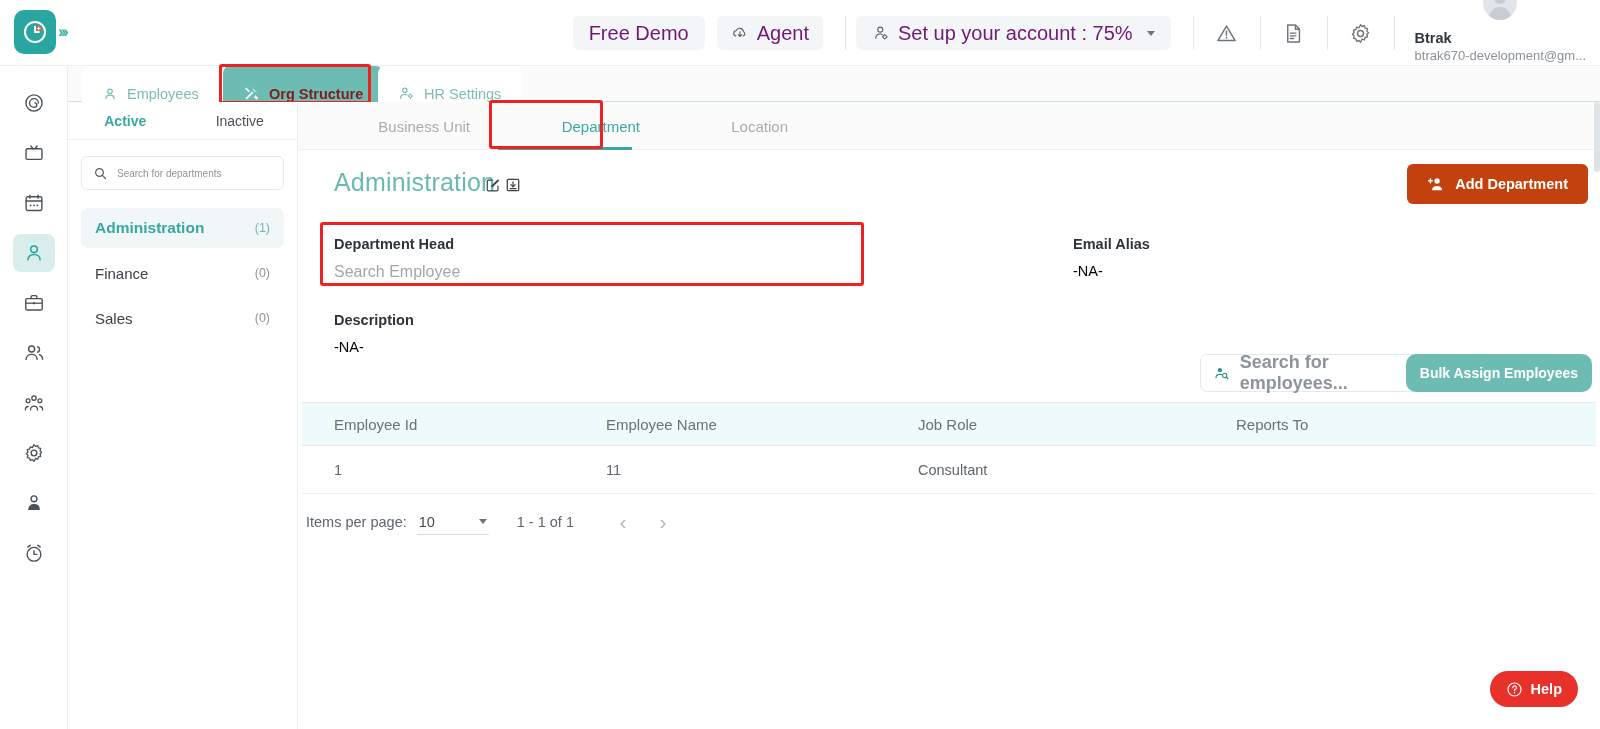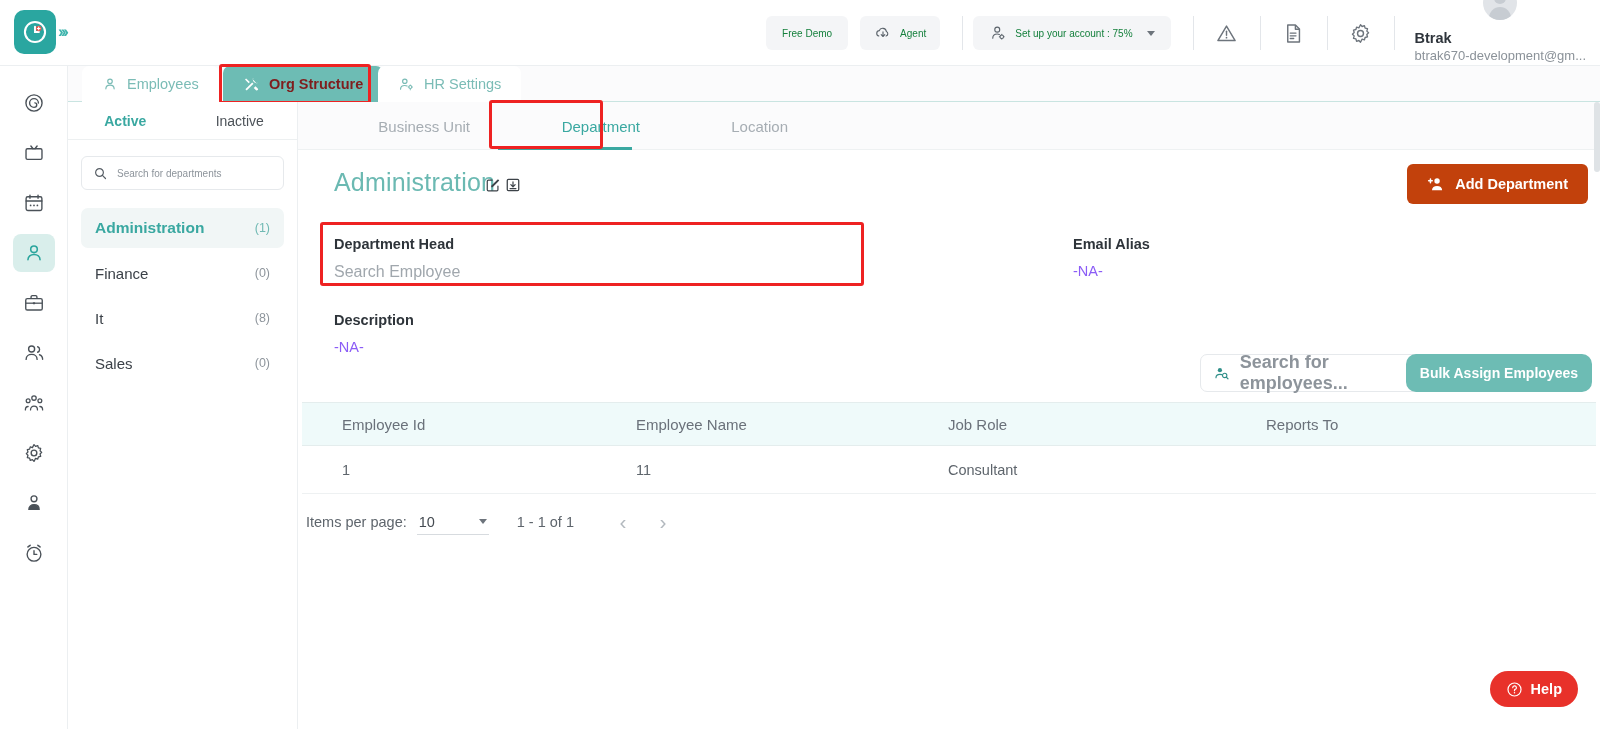--- a/index.html
+++ b/index.html
@@ -27,21 +27,21 @@
     position: absolute; left: 58px; top: 22px;
     color: #3fb5ad; font-size: 17px; letter-spacing: -3px; font-weight: 700;
   }
   .topbar-right {
     position: absolute; right: 8px; top: 0; height: 66px;
     display: flex; align-items: center; gap: 0;
   }
   .pill {
     height: 34px; padding: 0 16px; border-radius: 6px; background: #f4f5f7;
     display: flex; align-items: center; gap: 8px;
-    font-size: 10px; color: #15803d; margin-right: 12px; white-space: nowrap;
+    font-size: 20px; color: #701a75; margin-right: 12px; white-space: nowrap;
   }
   .pill.agent { padding: 0 14px; }
   .vdiv { width: 1px; height: 34px; background: #e3e6ea; margin: 0 10px; }
   .icon-btn {
     width: 46px; height: 40px; display: flex; align-items: center; justify-content: center;
   }
   .user-chip { display: flex; align-items: center; gap: 10px; padding: 0 6px 0 10px; flex-direction: column; }
   .avatar {
     width: 34px; height: 34px; border-radius: 50%; background: #e1e4e8;
     overflow: hidden; position: relative; flex: none;
@@ -72,21 +72,21 @@
   }
   .rail-item.active { background: #d9eeeb; }
 
   
   .maintabs {
     position: absolute; left: 68px; top: 66px; width: 1532px; height: 36px;
     background: #fbfbfc; border-bottom: 1px solid #c9e4e1;
   }
   .mtab {
     position: absolute; top: 0; height: 36px; padding: 0 20px;
-    display: flex; align-items: center; gap: 9px;
+    display: flex; align-items: flex-end; gap: 9px;
     font-size: 14.5px; color: #7bbcb6; border-radius: 7px 7px 0 0; background: #ffffff;
   }
   .mtab.sel { background: #6dbcb4; color: #7f1d1d; font-weight: 600; }
   #mtab-employees { left: 14px; }
   #mtab-org { left: 155px; }
   #mtab-hr { left: 310px; }
 
   .hl-red { position: absolute; border: 3px solid #ee2222; border-radius: 3px; pointer-events: none; }
 
   
@@ -141,21 +141,21 @@
   .addbtn {
     position: absolute; right: 12px; top: 14px; height: 40px; padding: 0 20px;
     background: #c2410c; color: #fff; border: none; border-radius: 6px;
     display: flex; align-items: center; gap: 10px; font-size: 14.5px; font-weight: 600;
     font-family: "Liberation Sans", sans-serif; cursor: pointer;
   }
 
   
   .formarea { position: relative; height: 130px; }
   .fld-label { font-size: 14.5px; color: #2e343a; font-weight: 700; }
-  .fld-value { font-size: 14.5px; color: #8b5cf6; }
+  .fld-value { font-size: 14.5px; color: #000000; }
   #head-block { position: absolute; left: 36px; top: 20px; width: 508px; }
   #head-block .underline {
     margin-top: 11px; height: 22px; border-bottom: 1px solid #dfe3e6;
   }
   #head-block .underline span { font-size: 16px; color: #a0a7ad; }
   #desc-block { position: absolute; left: 36px; top: 96px; }
   #desc-block .fld-value { margin-top: 11px; }
   #alias-block { position: absolute; left: 775px; top: 20px; }
   #alias-block .fld-value { margin-top: 11px; }
 
@@ -176,21 +176,21 @@
 
   
   .tbl { position: relative; margin: 0 4px 0 4px; }
   .thead {
     display: flex; height: 44px; align-items: center;
     background: #effafa; border-top: 1px solid #e4eded; border-bottom: 1px solid #e4eded;
   }
   .th { font-size: 15px; color: #6a717a; font-weight: 400; }
   .trow { display: flex; height: 48px; align-items: center; border-bottom: 1px solid #eef1f2; }
   .td { font-size: 14.5px; color: #5e656c; }
-  .c1 { width: 334px; padding-left: 40px; }
+  .c1 { width: 304px; padding-left: 32px; }
   .c2 { width: 312px; }
   .c3 { width: 318px; }
   .c4 { width: 300px; }
 
   
   .pager { position: relative; height: 56px; display: flex; align-items: center; padding-left: 8px; }
   .pg-label { font-size: 14.5px; color: #5e656c; }
   .pg-select {
     margin-left: 10px; width: 72px; height: 26px; border-bottom: 1px solid #d7dbdf;
     display: flex; align-items: center; justify-content: space-between; padding: 0 2px 0 2px;
@@ -406,24 +406,20 @@
     <div class="dept-list">
       <div class="dept-row on">
         <span class="dept-name">Administration</span>
         <span class="dept-count">(1)</span>
       </div>
       <div class="dept-row">
         <span class="dept-name">Finance</span>
         <span class="dept-count">(0)</span>
       </div>
       <div class="dept-row">
-        <span class="dept-name">It</span>
-        <span class="dept-count">(8)</span>
-      </div>
-      <div class="dept-row">
         <span class="dept-name">Sales</span>
         <span class="dept-count">(0)</span>
       </div>
     </div>
   </div>
 
   <div class="content">
 
     <div class="subtabs">
       <div class="stab" id="stab-bu">

